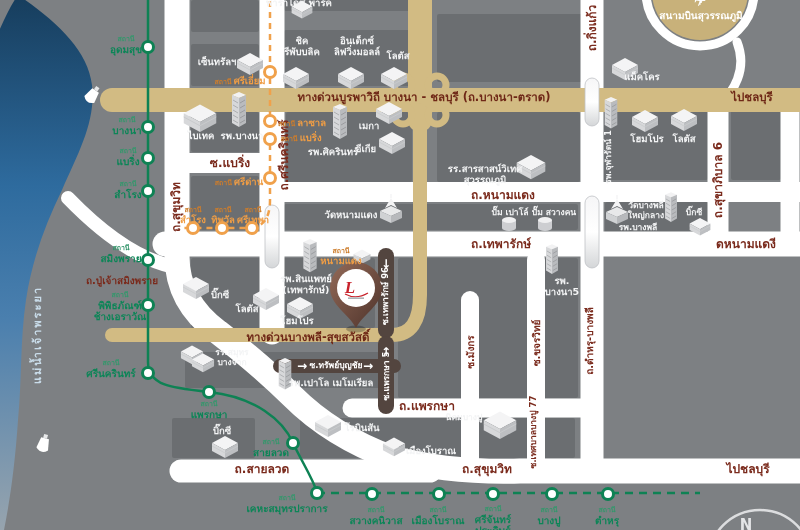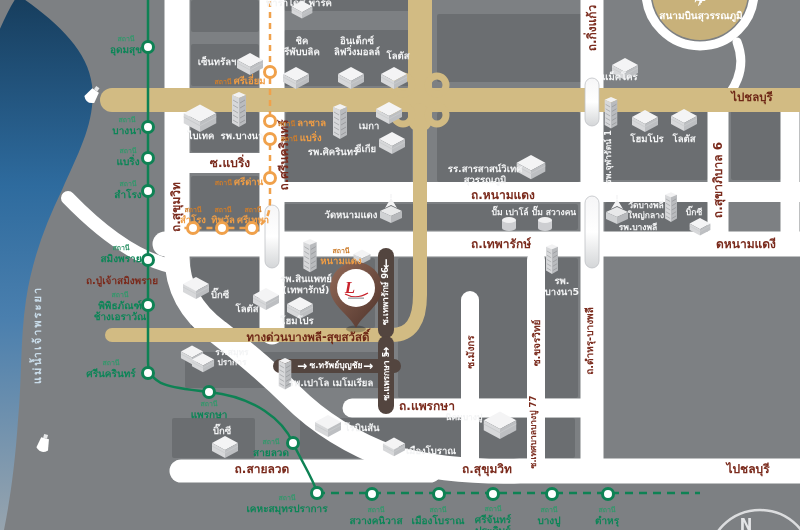--- a/index.html
+++ b/index.html
@@ -207,20 +207,21 @@
       <circle cx="0" cy="-3" r="19" fill="#ffffff"></circle>
       <g>
         <text x="-6" y="2" text-anchor="middle" font-size="17" font-style="italic" font-weight="bold" fill="#c8232c" font-family="Liberation Serif, DejaVu Serif, serif">L</text>
         <path d="M-11,3 Q0,9 12,2" stroke="#c8232c" stroke-width="1.2" fill="none"></path>
         <rect x="-8" y="6.5" width="16" height="1.3" fill="#9aa0a4"></rect>
       </g>
     </g>
   </svg>
 
   <div id="lbl-layer" class="layer">
+      <div class="lbl exp" style="left: 424px; top: 97px;">ทางด่วนบูรพาวิถี บางนา - ชลบุรี (ถ.บางนา-ตราด)</div>
       <div class="lbl exp" style="left: 752px; top: 97px;">ไปชลบุรี</div>
       <div class="lbl exp" style="left: 308px; top: 337px;">ทางด่วนบางพลี-สุขสวัสดิ์</div>
       <div class="lbl road" style="left: 177px; top: 207px; transform: translate(-50%, -50%) rotate(-90deg);">ถ.สุขุมวิท</div>
       <div class="lbl road" style="left: 285px; top: 155px; transform: translate(-50%, -50%) rotate(-90deg);">ถ.ศรีนครินทร์</div>
       <div class="lbl road" style="left: 593px; top: 28px; transform: translate(-50%, -50%) rotate(-90deg);">ถ.กิ่งแก้ว</div>
       <div class="lbl road" style="left: 719px; top: 180px; transform: translate(-50%, -50%) rotate(-90deg);">ถ.สุขาภิบาล 6</div>
       <div class="lbl road" style="left: 230px; top: 164px;">ซ.แบริ่ง</div>
       <div class="lbl road" style="left: 503px; top: 196px;">ถ.หนามแดง</div>
       <div class="lbl road" style="left: 501px; top: 245px;">ถ.เทพารักษ์</div>
       <div class="lbl road" style="left: 746px; top: 245px;">ดหนามแดงี</div>
@@ -238,21 +239,21 @@
       <div class="lbl onroad" style="left: 387px; top: 376px; transform: translate(-50%, -50%) rotate(-90deg);">ซ.แพรกษา 5</div>
       <div class="lbl river-lbl" style="left: 38px; top: 335px; transform: translate(-50%, -50%) rotate(-90deg);">แม่น้ำเจ้าพระยา</div>
       <div class="lbl airport-lbl" style="left: 701px; top: 16px;">สนามบินสุวรรณภูมิ</div>
       <div class="lbl place" style="left: 299px; top: 3px;">พาราไดซ์ พาร์ค</div>
       <div class="lbl place" style="left: 217px; top: 62px;">เซ็นทรัลฯ</div>
       <div class="lbl place" style="left: 302px; top: 47px;">ชิค
 รีพับบลิค</div>
       <div class="lbl place" style="left: 357px; top: 47px;">อินเด็กซ์
 ลิฟวิ่งมอลล์</div>
       <div class="lbl place" style="left: 398px; top: 56px;">โลตัส</div>
-      <div class="lbl place" style="left: 620px; top: 77px;">แม็คโคร</div>
+      <div class="lbl place" style="left: 642px; top: 77px;">แม็คโคร</div>
       <div class="lbl place" style="left: 201px; top: 136px;">ไบเทค</div>
       <div class="lbl place" style="left: 242px; top: 136px;">รพ.บางนา</div>
       <div class="lbl place" style="left: 369px; top: 126px;">เมกา</div>
       <div class="lbl place" style="left: 366px; top: 149px;">อีเกีย</div>
       <div class="lbl place" style="left: 333px; top: 152px;">รพ.ศิครินทร์</div>
       <div class="lbl place" style="left: 485px; top: 175px;">รร.สารสาสน์วิเทศ
 สุวรรณภูมิ</div>
       <div class="lbl place-sm" style="left: 609px; top: 157px; transform: translate(-50%, -50%) rotate(-90deg);">รพ.จุฬารัตน์ 1</div>
       <div class="lbl place" style="left: 647px; top: 139px;">โฮมโปร</div>
       <div class="lbl place" style="left: 684px; top: 139px;">โลตัส</div>
@@ -264,21 +265,21 @@
       <div class="lbl place-sm" style="left: 638px; top: 228px;">รพ.บางพลี</div>
       <div class="lbl place-sm" style="left: 694px; top: 213px;">บิ๊กซี</div>
       <div class="lbl place" style="left: 220px; top: 295px;">บิ๊กซี</div>
       <div class="lbl place" style="left: 247px; top: 309px;">โลตัส</div>
       <div class="lbl place" style="left: 297px; top: 321px;">โฮมโปร</div>
       <div class="lbl place" style="left: 306px; top: 285px;">รพ.สินแพทย์
 (เทพารักษ์)</div>
       <div class="lbl place" style="left: 562px; top: 287px;">รพ.
 บางนา5</div>
       <div class="lbl place-sm" style="left: 232px; top: 358px;">รร.สมุทร
-ปราการ</div>
+บางจาก</div>
       <div class="lbl place" style="left: 331px; top: 383px;">รพ.เปาโล เมโมเรียล</div>
       <div class="lbl place" style="left: 222px; top: 431px;">บิ๊กซี</div>
       <div class="lbl place" style="left: 362px; top: 428px;">โรบินสัน</div>
       <div class="lbl place" style="left: 431px; top: 451px;">เมืองโบราณ</div>
       <div class="lbl place-sm" style="left: 464px; top: 418px;">นิคมบางปู</div>
       <div class="lbl org inline" style="left: 240px; top: 79px;"><span class="pre">สถานี</span><span class="nm">ศรีเอี่ยม</span></div>
       <div class="lbl org inline" style="left: 302px; top: 121px;"><span class="pre">สถานี</span><span class="nm">ลาซาล</span></div>
       <div class="lbl org inline" style="left: 301px; top: 138px; font-family: Liberation Mono, monospace;"><span class="pre">สถานี</span><span class="nm">แบริ่ง</span></div>
       <div class="lbl org inline" style="left: 239px; top: 180px;"><span class="pre">สถานี</span><span class="nm">ศรีด่าน</span></div>
       <div class="lbl org" style="left: 193px; top: 216px;"><span class="pre">สถานี</span><span class="nm">สำโรง</span></div>

